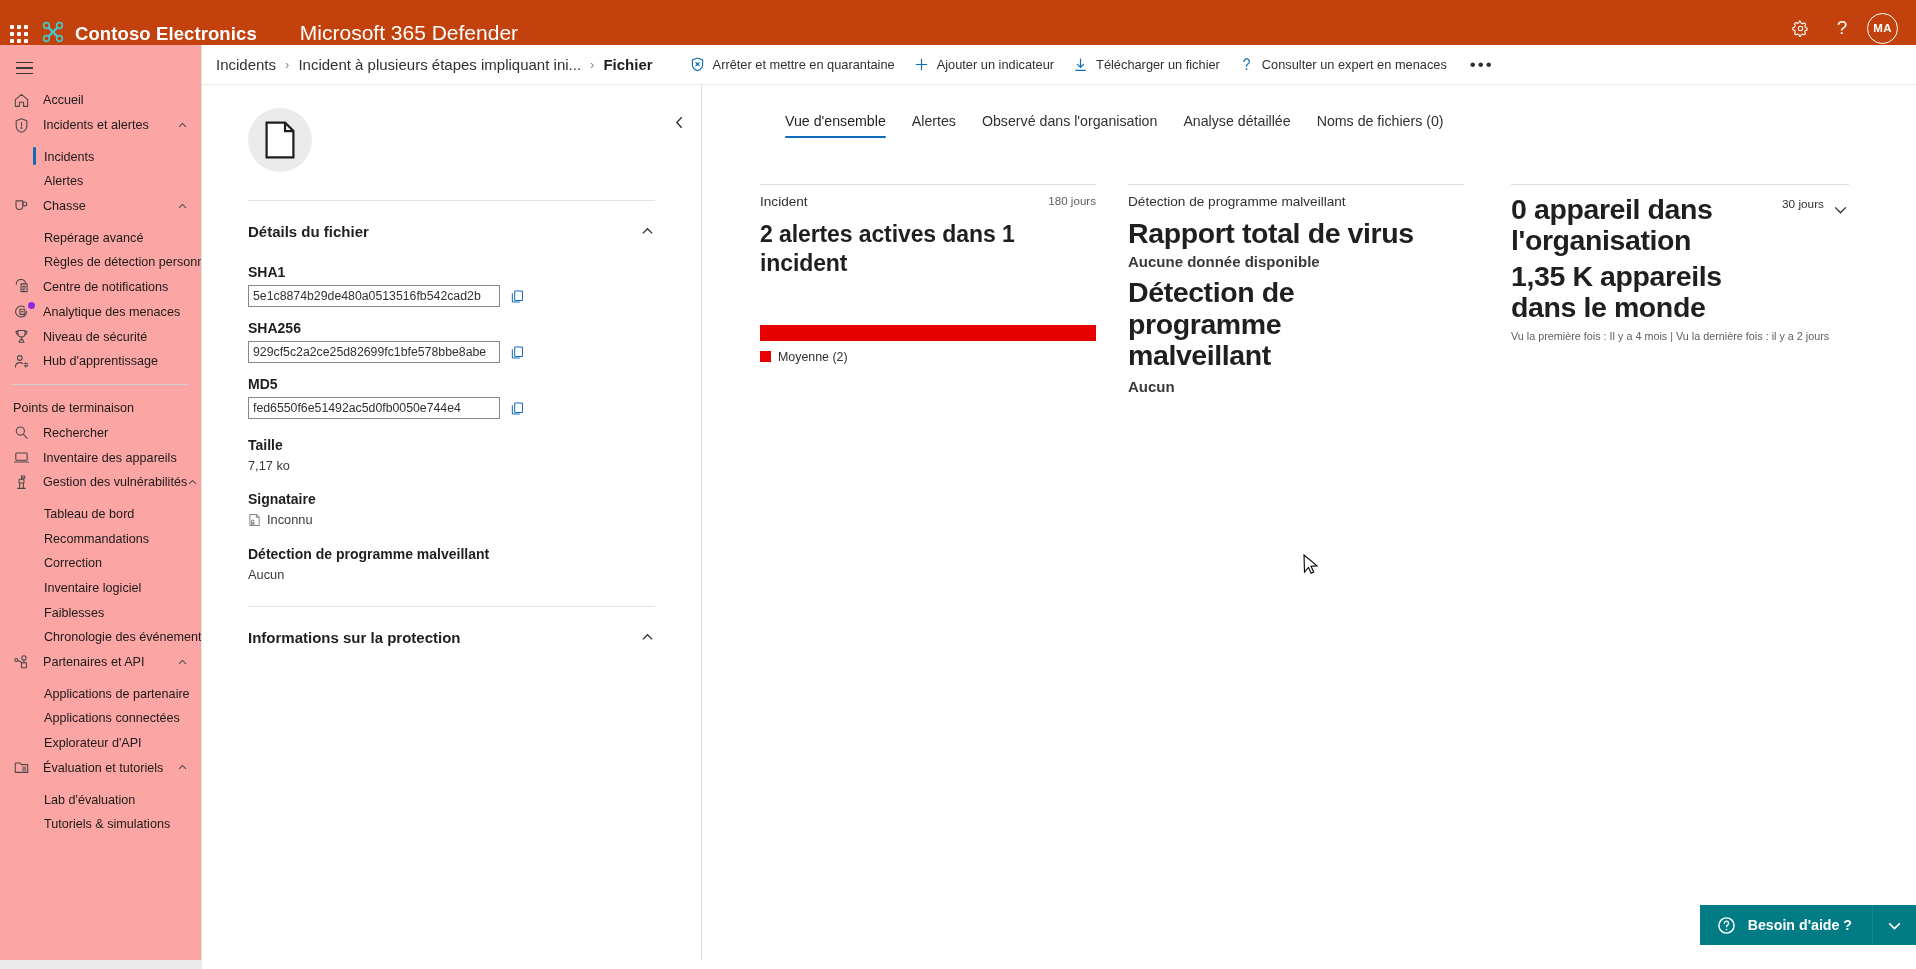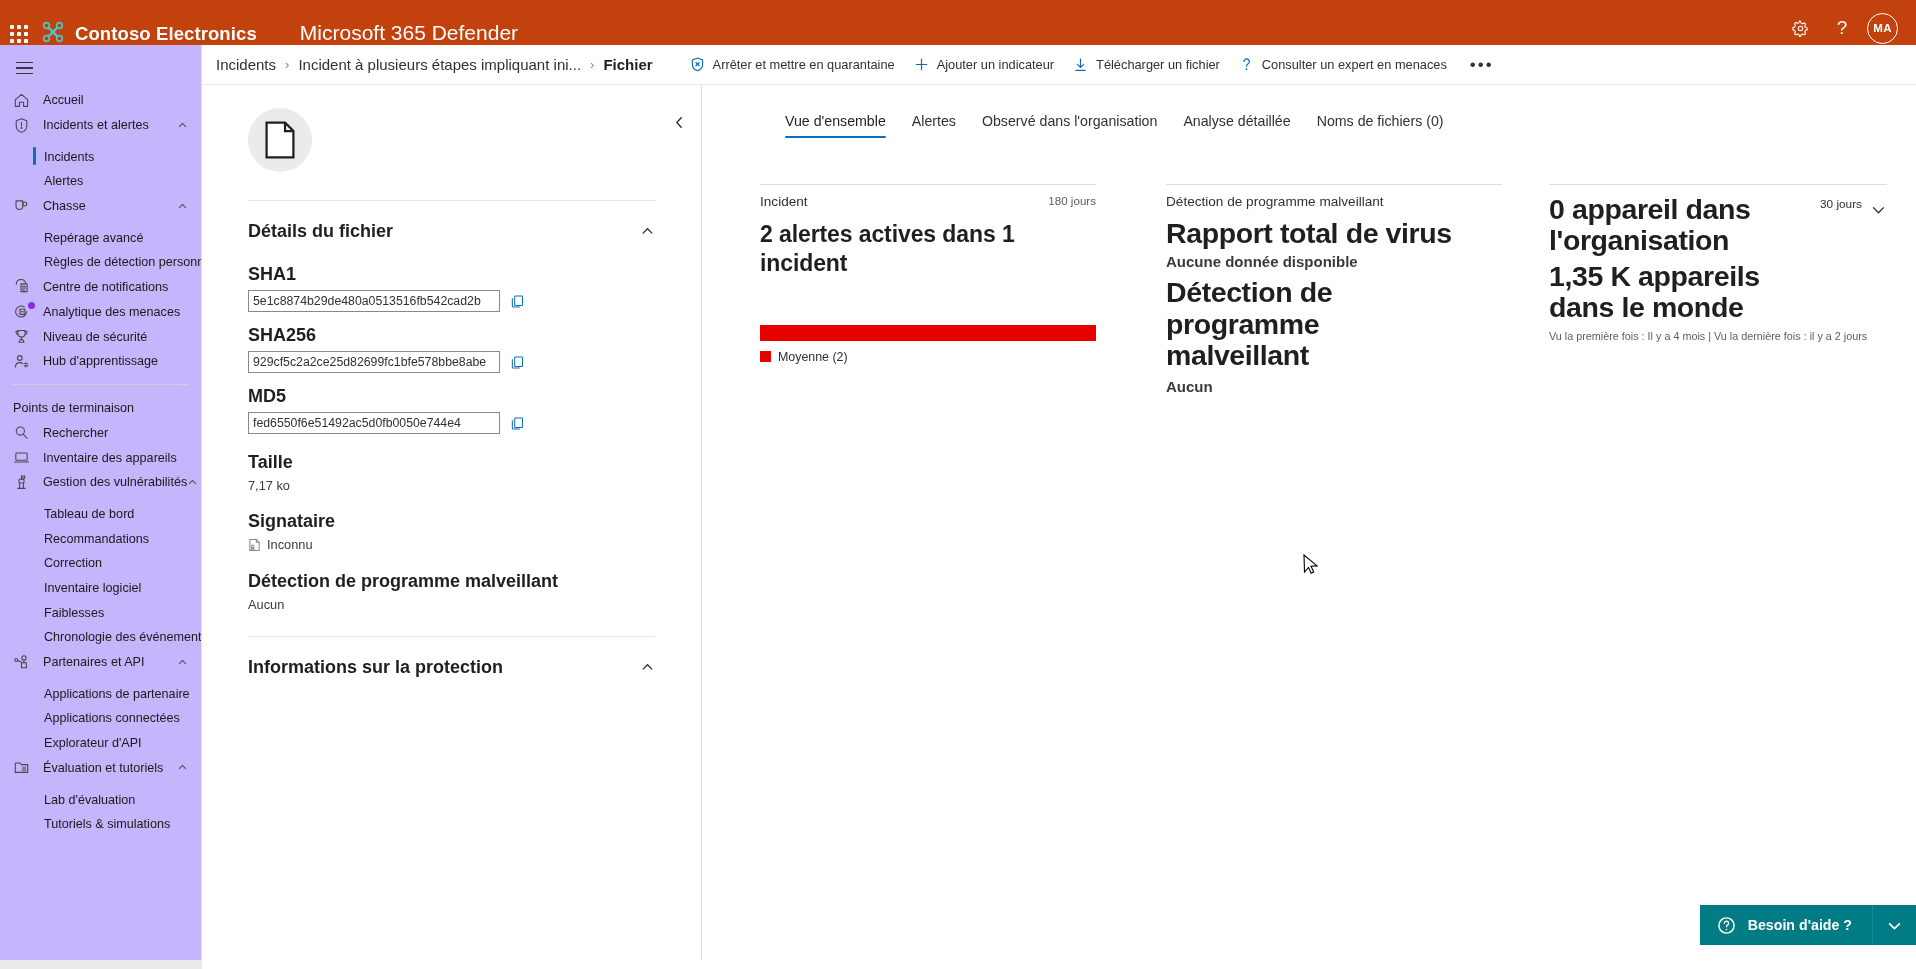--- a/index.html
+++ b/index.html
@@ -36,21 +36,21 @@
   .tb-help { font-size: 19px; font-weight: 400; }
   .avatar {
     width: 31px; height: 31px; border-radius: 50%; border: 1.3px solid #ffffff;
     display: flex; align-items: center; justify-content: center;
     font-size: 11.5px; font-weight: 600; letter-spacing: .3px; cursor: pointer;
   }
 
   
   .sidebar {
     position: absolute; top: 45px; left: 0; width: 202px; height: 924px;
-    background: #c4b5fd;
+    background: #fca5a5;
     overflow: hidden;
     border-right: 1px solid #e1e1e1;
   }
   .hamburger {
     width: 48px; height: 40px; display: flex; flex-direction: column;
     justify-content: center; align-items: center; gap: 4px; cursor: pointer;
     margin-top: 3px;
   }
   .hamburger i { display: block; width: 17px; height: 1.4px; background: #3b3a39; }
   .nav-item {
@@ -118,24 +118,24 @@
   .file-avatar-wrap { padding: 23px 0 0 46px; }
   .file-avatar {
     width: 64px; height: 64px; border-radius: 50%; background: #ebebeb;
     display: flex; align-items: center; justify-content: center;
   }
   .section-rule { height: 1px; background: #e6e4e2; margin: 28px 46px 0 46px; }
   .section-head {
     display: flex; align-items: center; justify-content: space-between;
     padding: 0 46px; height: 40px; margin-top: 10px; cursor: pointer;
   }
-  .section-title { font-size: 18px; font-weight: 600; color: #201f1e; }
+  .section-title { font-size: 15px; font-weight: 600; color: #201f1e; }
   .section-chev { color: #323130; display: flex; align-items: center; }
   .field { padding: 0 46px; margin-top: 13px; }
-  .field-label { font-size: 18px; font-weight: 600; color: #201f1e; margin-bottom: 5px; }
+  .field-label { font-size: 14px; font-weight: 600; color: #201f1e; margin-bottom: 5px; }
   .field-value { font-size: 12.8px; color: #3b3a39; }
   .copy-row { display: flex; align-items: center; gap: 8px; }
   .hash-input {
     width: 252px; height: 22px; border: 1px solid #8a8886; background: #fff;
     font-family: "Liberation Sans", sans-serif; font-size: 12.3px; color: #323130;
     padding: 0 4px; border-radius: 0; outline: none;
   }
   .copy-btn {
     width: 19px; height: 19px; display: flex; align-items: center; justify-content: center;
     cursor: pointer; color: #0f6cbd; flex: none;
@@ -161,21 +161,21 @@
   .tab.active { font-weight: 400; color: #201f1e; }
   .tab.active::after {
     content: ''; position: absolute; left: 13px; right: 13px; bottom: 0;
     height: 2.4px; background: #0f6cbd; border-radius: 2px;
   }
   .cards {
     display: flex; padding-left: 58px; padding-top: 33px; gap: 0;
   }
   .card { padding-top: 13px; }
   .card-rule { height: 1px; background: #e0dedc; }
-  .card-1 { width: 336px; margin-right: 70px; }
+  .card-1 { width: 336px; margin-right: 32px; }
   .card-2 { width: 336px; margin-right: 47px; }
   .card-3 { width: 338px; }
   .card-head {
     display: flex; align-items: flex-start; justify-content: space-between;
     padding-top: 9px;
   }
   .card-label { font-size: 13.6px; color: #323130; }
   .card-period { font-size: 11.6px; color: #605e5c; white-space: nowrap; }
   .card-big {
     font-size: 23px; font-weight: 700; color: #201f1e; line-height: 1.25;

